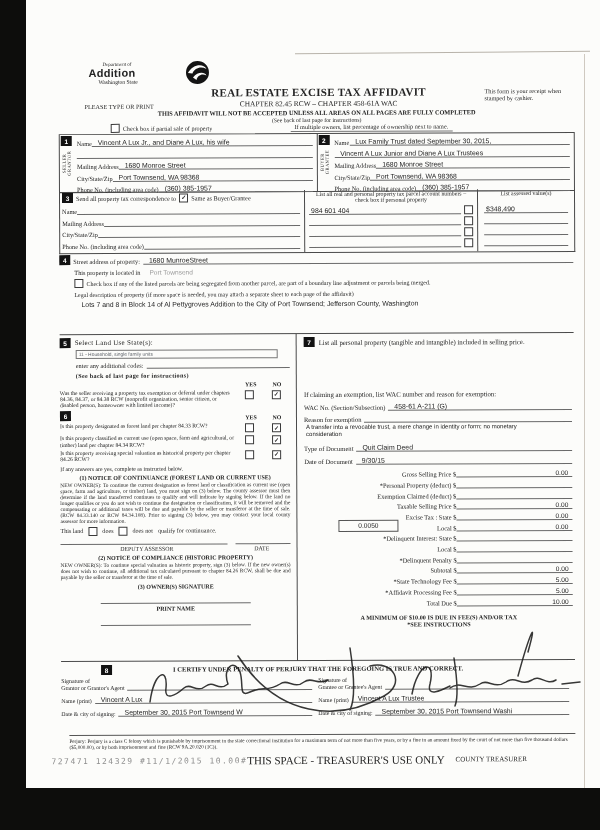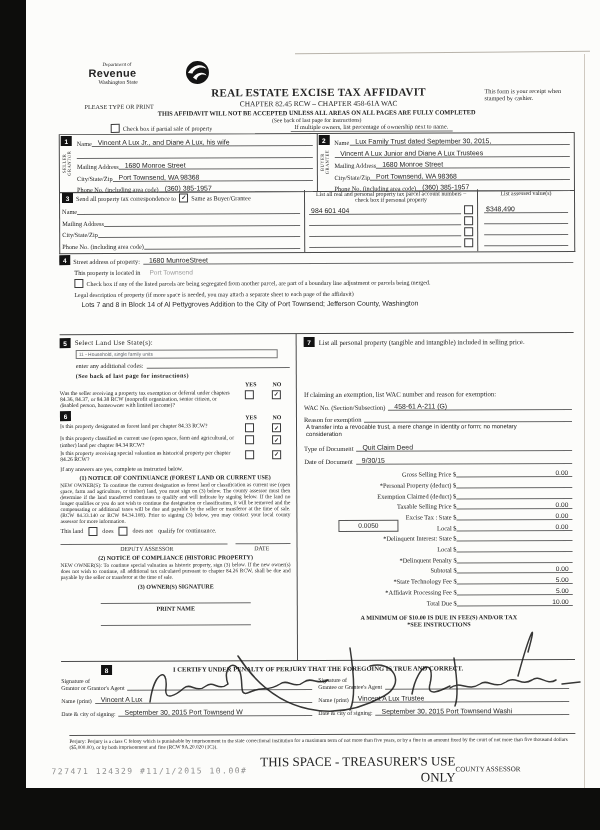--- a/index.html
+++ b/index.html
@@ -97,38 +97,38 @@
   .certify{text-align:center;font-weight:bold;font-size:6.6px;padding-top:4px;}
   .halves{display:flex;margin-top:5px;}
   .half{width:50%;padding-right:6px;}
   .siglab{font-size:5.9px;line-height:6.4px;white-space:nowrap;}
   .h-row{display:flex;align-items:flex-end;height:13px;gap:3px;}
 
   .perjury{position:absolute;left:8px;top:674px;width:506px;border-top:1px solid #555;
            padding-top:1.5px;font-size:5.2px;line-height:6.1px;}
   .foot{position:absolute;left:-10px;top:694px;width:524px;display:flex;align-items:center;}
   .stamp{font-family:"DejaVu Sans Mono",monospace;font-size:8px;letter-spacing:1.5px;color:#8f8f8f;}
-  .fmid{flex:1;text-align:right;font-size:13px;}
+  .fmid{flex:1;text-align:left;font-size:11px;}
   .fright{width:120px;font-size:7px;}
 
   .sigsvg{position:absolute;left:88px;top:598px;width:500px;height:135px;pointer-events:none;}
 </style>
 </head>
 <body>
 
 <div class="page">
   <div class="scan-left"></div>
   <div class="edge-top"></div>
   <div class="edge-right"></div>
 
   <div class="content">
 
     <div class="logo">
       <div class="logo-dept">Department of</div>
-      <div class="logo-rev">Revenue</div>
+      <div class="logo-rev">Addition</div>
       <div class="logo-wa">Washington State</div>
       <span class="logo-mark">
         <svg width="26" height="26" viewBox="0 0 26 26">
           <circle cx="13" cy="13" r="11.5" fill="#141414"></circle>
           <path d="M3.5,13.5 C8,4.5 19,3.5 22,9.5 C16.5,6.5 10,8.5 8,14 Z" fill="#fcfcfa"></path>
           <path d="M8.5,18 C13.5,11.5 20.5,12.5 22,16 C17.5,13.5 13,16 12,20.5 Z" fill="#fcfcfa"></path>
         </svg>
       </span>
     </div>
     <div class="titleblk">
@@ -564,21 +564,21 @@
           </div>
         </div>
       </div>
     </div>
 
     <div class="perjury">Perjury: Perjury is a class C felony which is punishable by imprisonment in the state correctional institution for a maximum term of not more than five years, or by a fine in an amount fixed by the court of not more than five thousand dollars ($5,000.00), or by both imprisonment and fine (RCW 9A.20.020 (1C)).</div>
 
     <div class="foot">
       <span class="stamp">727471 124329 #11/1/2015 10.00#</span>
       <span class="fmid">THIS SPACE - TREASURER'S USE ONLY</span>
-      <span class="fright">COUNTY ASSESSOR</span>
+      <span class="fright">COUNTY TREASURER</span>
     </div>
   </div>
 
   <svg class="sigsvg" viewBox="0 0 500 135">
     <g fill="none" stroke="#1c1c1c" stroke-width="1.5" stroke-linecap="round" opacity="0.88">
       <path d="M62,104 C66,74 80,68 78,90 C76,104 88,97 96,90 C103,84 108,96 118,88 C126,82 130,94 140,86 C134,70 146,60 152,74 C156,86 150,100 162,94 C174,88 180,94 192,86 C200,80 206,92 216,84 C224,78 230,88 240,82"></path>
       <path d="M150,58 C190,120 250,124 296,98 C318,86 306,62 282,68"></path>
       <path d="M262,50 C266,76 268,100 262,112"></path>
       <path d="M324,96 C330,64 348,60 342,86 C338,100 354,92 362,88"></path>
       <path d="M366,60 C369,80 371,98 367,108"></path>

